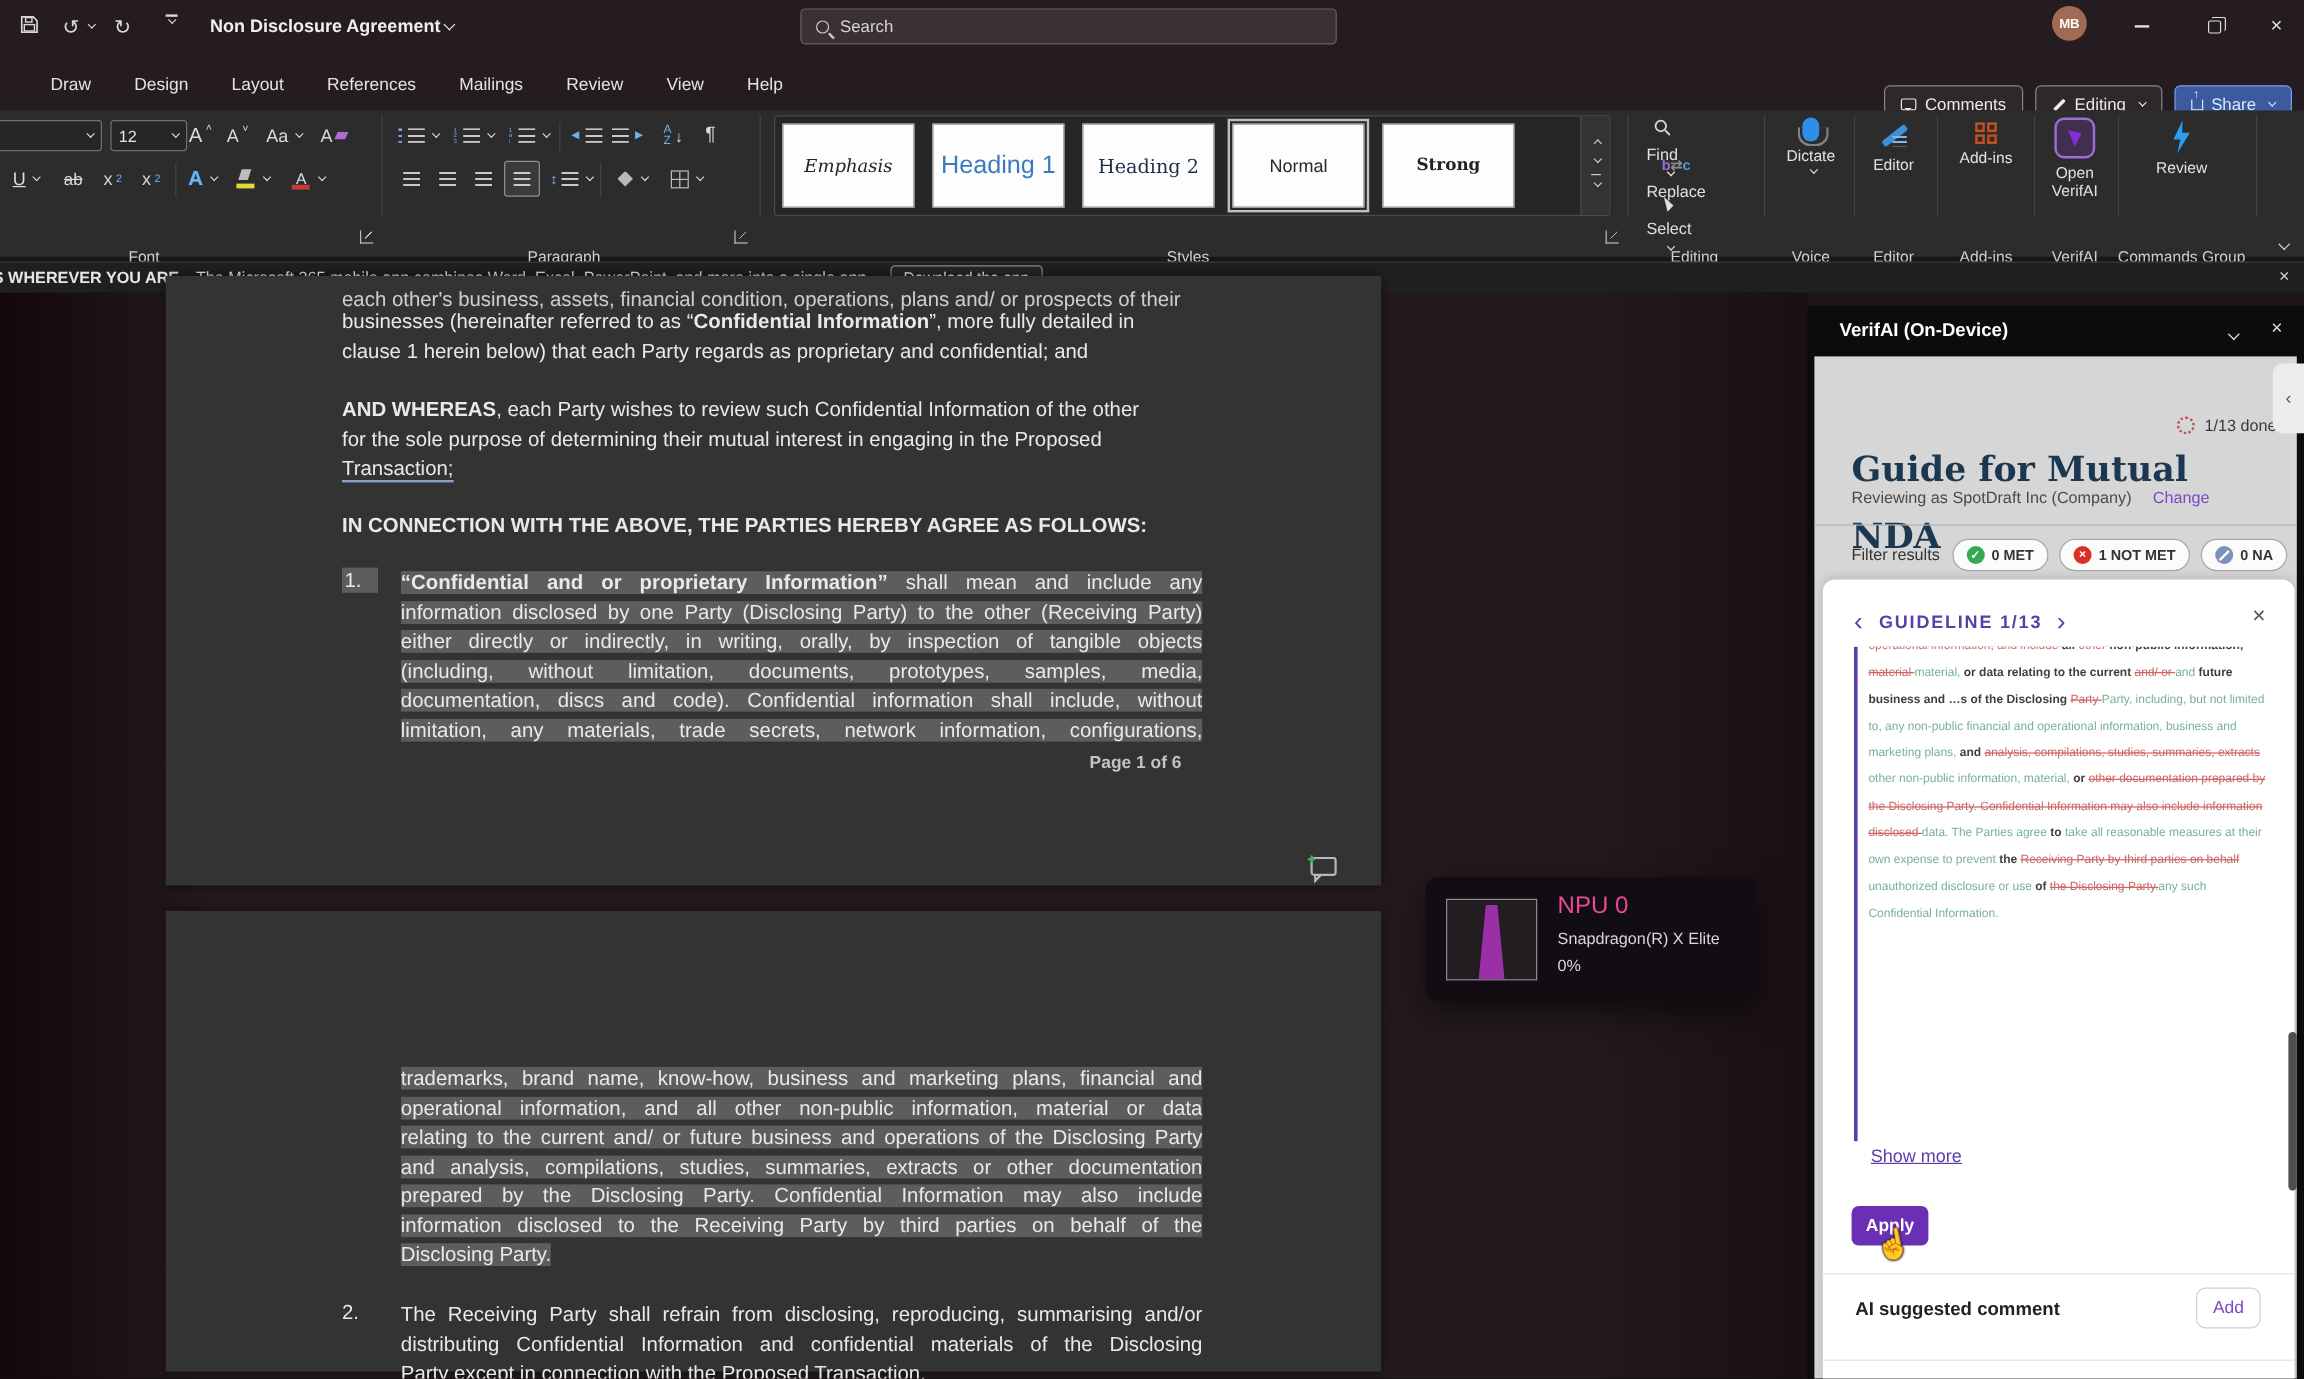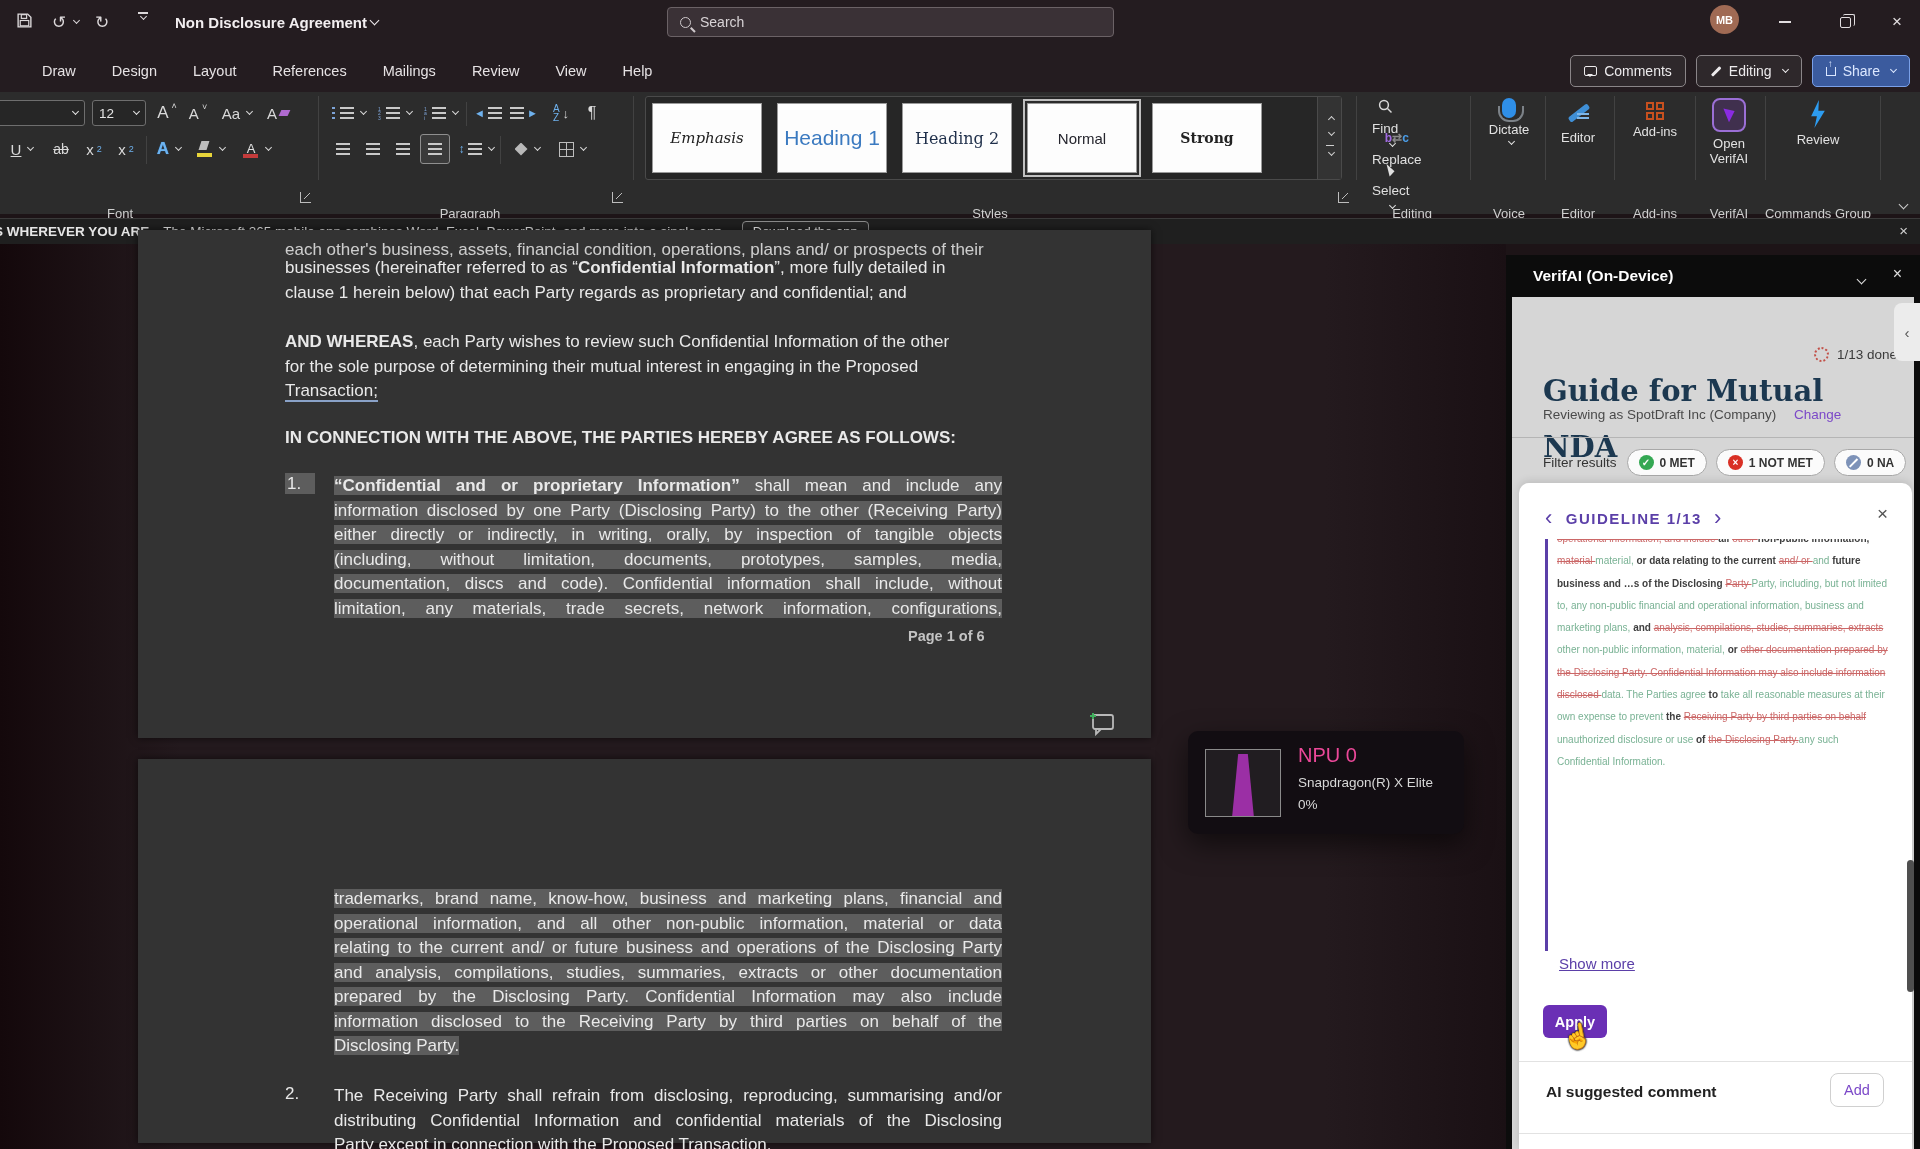--- a/index.html
+++ b/index.html
@@ -21,21 +21,21 @@
   .wbtn { position:absolute; top:0; width:46px; height:44px; display:flex; align-items:center; justify-content:center; color:#e2dee0; }
   .minbar { width:12px; height:1.6px; background:#e2dee0; }
   .restore { width:11px; height:11px; border:1.3px solid #e2dee0; border-radius:2px; position:relative; }
   .restore::before { content:''; position:absolute; left:2px; top:-4px; width:11px; height:11px; border:1.3px solid #e2dee0; border-left:none; border-bottom:none; border-radius:2px; }
   .xglyph { font-size:17px; }
 
   
   .tabrow { position:absolute; left:0; top:50px; width:1920px; height:42px; background:#241c20; display:flex; align-items:center; }
   .tabs { display:flex; margin-left:28px; gap:8px; }
   .rtab { padding:6px 14px; font-size:14.5px; color:#e6e2e4; border-radius:4px; }
-  .tr-actions { position:absolute; right:10px; top:5px; display:flex; gap:10px; }
+  .tr-actions { position:absolute; right:10px; top:21px; display:flex; gap:10px; }
   .pillbtn { height:32px; border:1px solid #8a8588; border-radius:5px; background:#2e282b; color:#eceaec; font-size:14px; display:flex; align-items:center; gap:7px; padding:0 13px; }
   .pillbtn.share { background:#3b5b9e; border:1px solid #7aa0e8; color:#dbe7ff; }
   .bubble { width:13px; height:10px; border:1.5px solid currentColor; border-radius:2px; position:relative; display:inline-block; }
   .bubble::after{ content:''; position:absolute; left:2px; bottom:-5px; width:0; height:0; border:3px solid transparent; border-top-color:currentColor; }
   .pen { display:inline-block; width:12px; height:2.5px; background:currentColor; transform:rotate(-45deg); border-radius:1px; }
   .sharearrow{ display:inline-block; width:10px; height:9px; border:1.5px solid currentColor; border-top:none; position:relative; }
   .sharearrow::after{ content:'↑'; position:absolute; left:1px; top:-9px; font-size:10px; }
 
   
   .ribbon { position:absolute; left:0; top:92px; width:1920px; height:122px; background:#2c2c2c; color:#d6d6d6; }
@@ -238,21 +238,21 @@
         </div>
     </div>
   </div>
 
   <div class="ribbon">
 
     <div class="combo" style="left:-30px; top:8px; width:115px;">
         <span></span>
         <span class="chv sm"></span>
       </div>
-    <div class="combo" style="left:92px; top:8px; width:54px;">
+    <div class="combo" style="left:92px; top:8px; width:64px;">
         <span>12</span>
         <span class="chv sm"></span>
       </div>
     <div class="rbtn" style="left:152px; top:8px; width:30px; height:26px; font-size:17px;">A<span style="font-size:9px;position:relative;top:-7px">˄</span></div>
     <div class="rbtn" style="left:184px; top:8px; width:28px; height:26px;">A<span style="font-size:9px;position:relative;top:-6px">˅</span></div>
     <div class="rbtn" style="left:218px; top:8px; width:38px; height:26px;">
         <span>Aa</span>
         <span class="chv sm"></span>
       </div>
     <div class="rbtn" style="left:262px; top:8px; width:32px; height:26px;">A<span style="width:9px;height:6px;background:#b06ad0;transform:skewX(-25deg);display:inline-block"></span></div>

